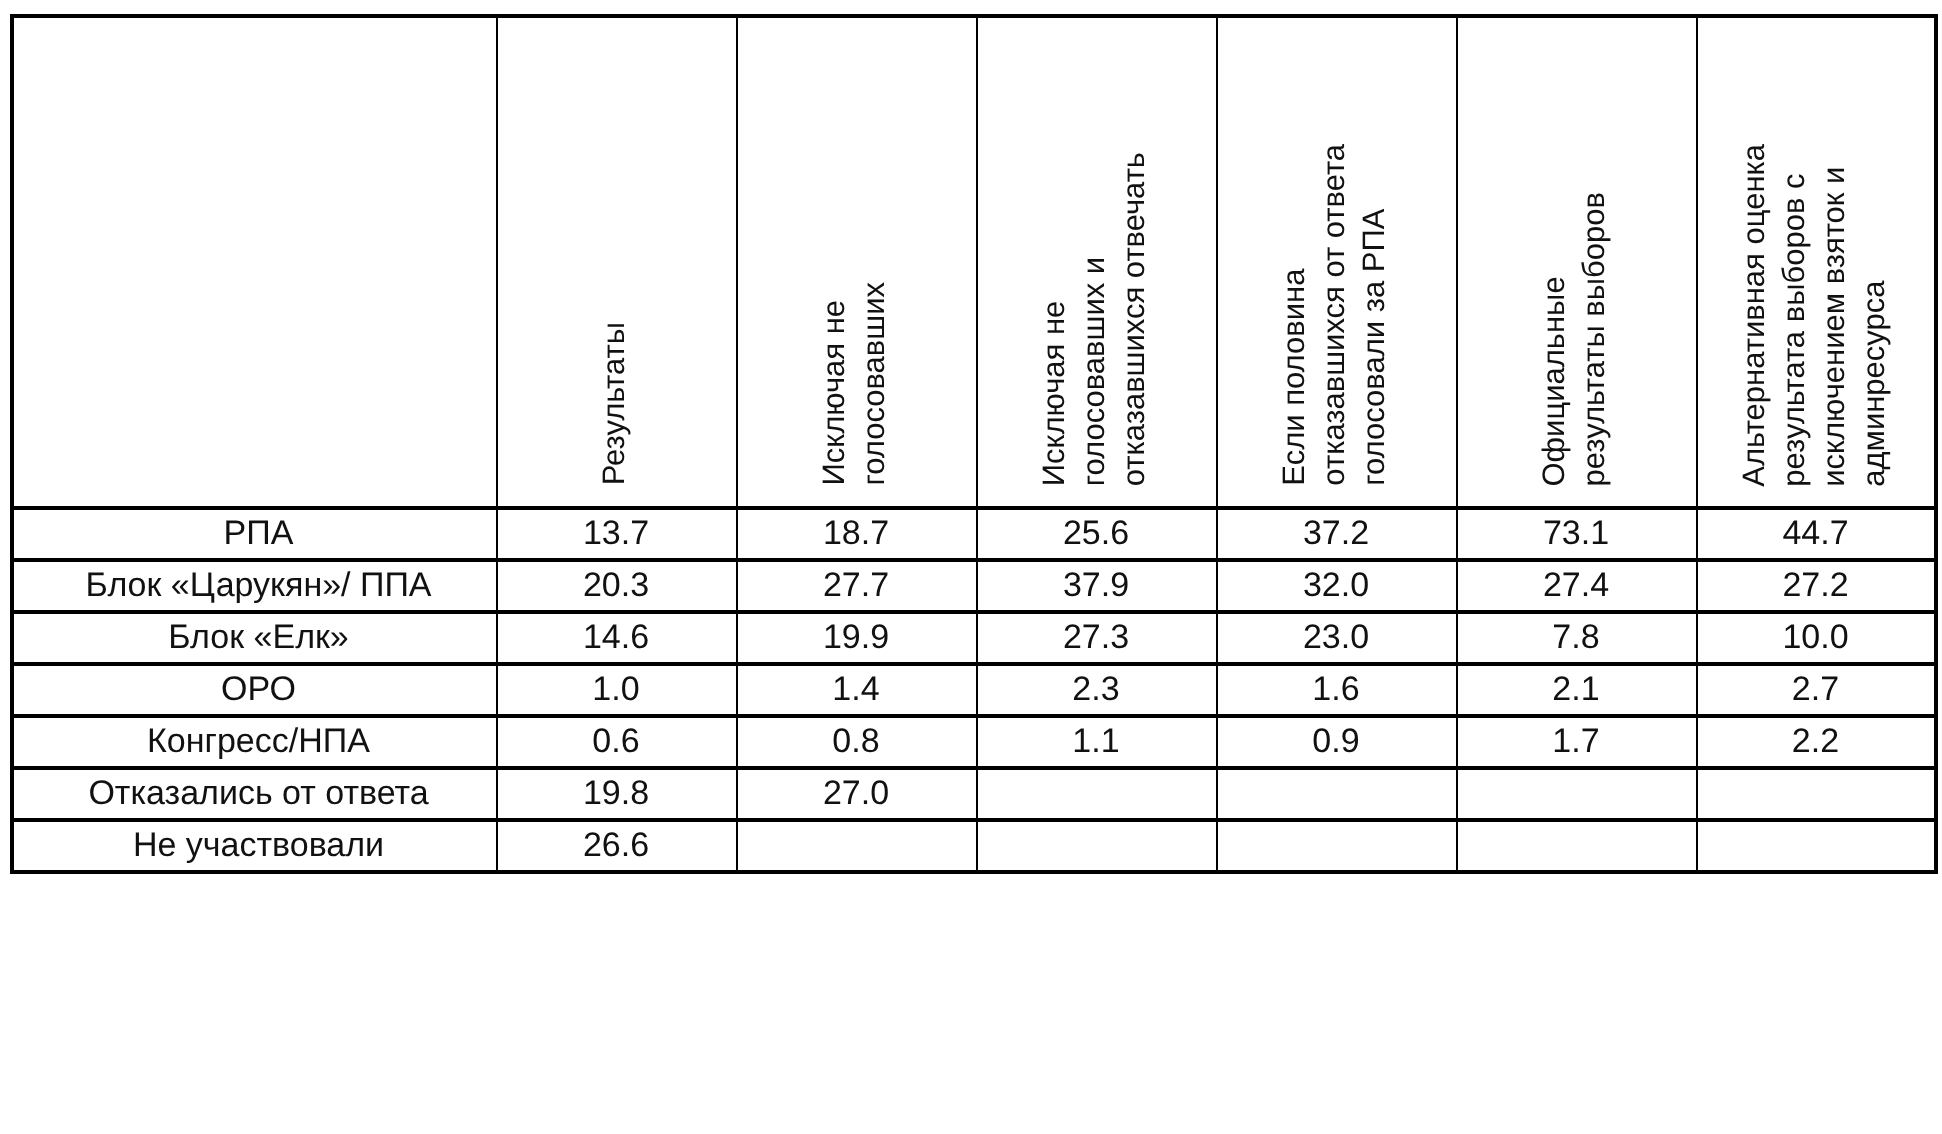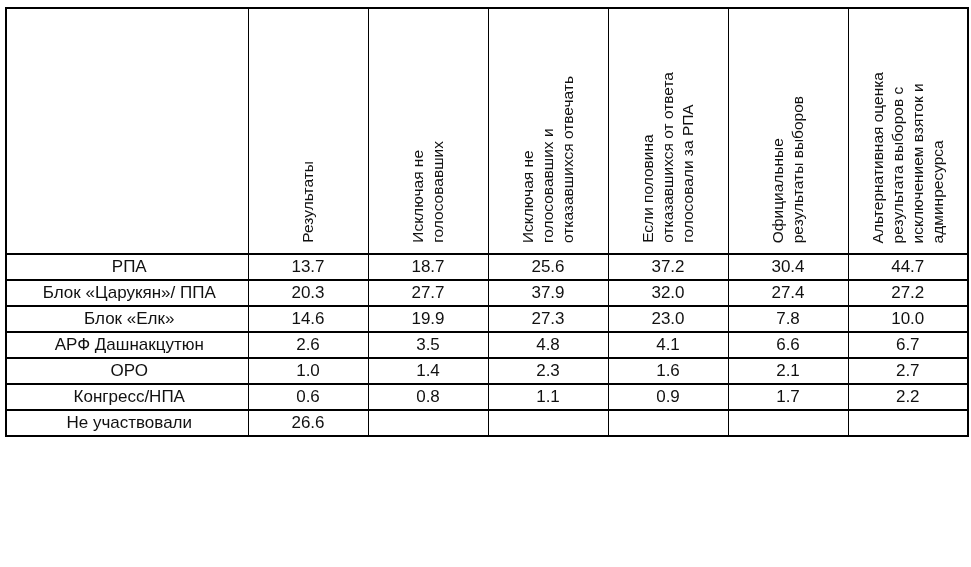--- a/index.html
+++ b/index.html
@@ -107,21 +107,21 @@
         </tr>
     </thead>
     <tbody id="table-body">
 
     <tr>
           <td class="label">РПА</td>
           <td class="num">13.7</td>
           <td class="num">18.7</td>
           <td class="num">25.6</td>
           <td class="num">37.2</td>
-          <td class="num">30.4</td>
+          <td class="num">73.1</td>
           <td class="num">44.7</td>
         </tr>
         <tr>
           <td class="label">Блок «Царукян»/ ППА</td>
           <td class="num">20.3</td>
           <td class="num">27.7</td>
           <td class="num">37.9</td>
           <td class="num">32.0</td>
           <td class="num">27.4</td>
           <td class="num">27.2</td>
@@ -129,47 +129,47 @@
         <tr>
           <td class="label">Блок «Елк»</td>
           <td class="num">14.6</td>
           <td class="num">19.9</td>
           <td class="num">27.3</td>
           <td class="num">23.0</td>
           <td class="num">7.8</td>
           <td class="num">10.0</td>
         </tr>
         <tr>
-          <td class="label">АРФ Дашнакцутюн</td>
-          <td class="num">2.6</td>
-          <td class="num">3.5</td>
-          <td class="num">4.8</td>
-          <td class="num">4.1</td>
-          <td class="num">6.6</td>
-          <td class="num">6.7</td>
-        </tr>
-        <tr>
           <td class="label">ОРО</td>
           <td class="num">1.0</td>
           <td class="num">1.4</td>
           <td class="num">2.3</td>
           <td class="num">1.6</td>
           <td class="num">2.1</td>
           <td class="num">2.7</td>
         </tr>
         <tr>
           <td class="label">Конгресс/НПА</td>
           <td class="num">0.6</td>
           <td class="num">0.8</td>
           <td class="num">1.1</td>
           <td class="num">0.9</td>
           <td class="num">1.7</td>
           <td class="num">2.2</td>
         </tr>
         <tr>
+          <td class="label">Отказались от ответа</td>
+          <td class="num">19.8</td>
+          <td class="num">27.0</td>
+          <td class="num"></td>
+          <td class="num"></td>
+          <td class="num"></td>
+          <td class="num"></td>
+        </tr>
+        <tr>
           <td class="label">Не участвовали</td>
           <td class="num">26.6</td>
           <td class="num"></td>
           <td class="num"></td>
           <td class="num"></td>
           <td class="num"></td>
           <td class="num"></td>
         </tr>
       </tbody>
   </table>

